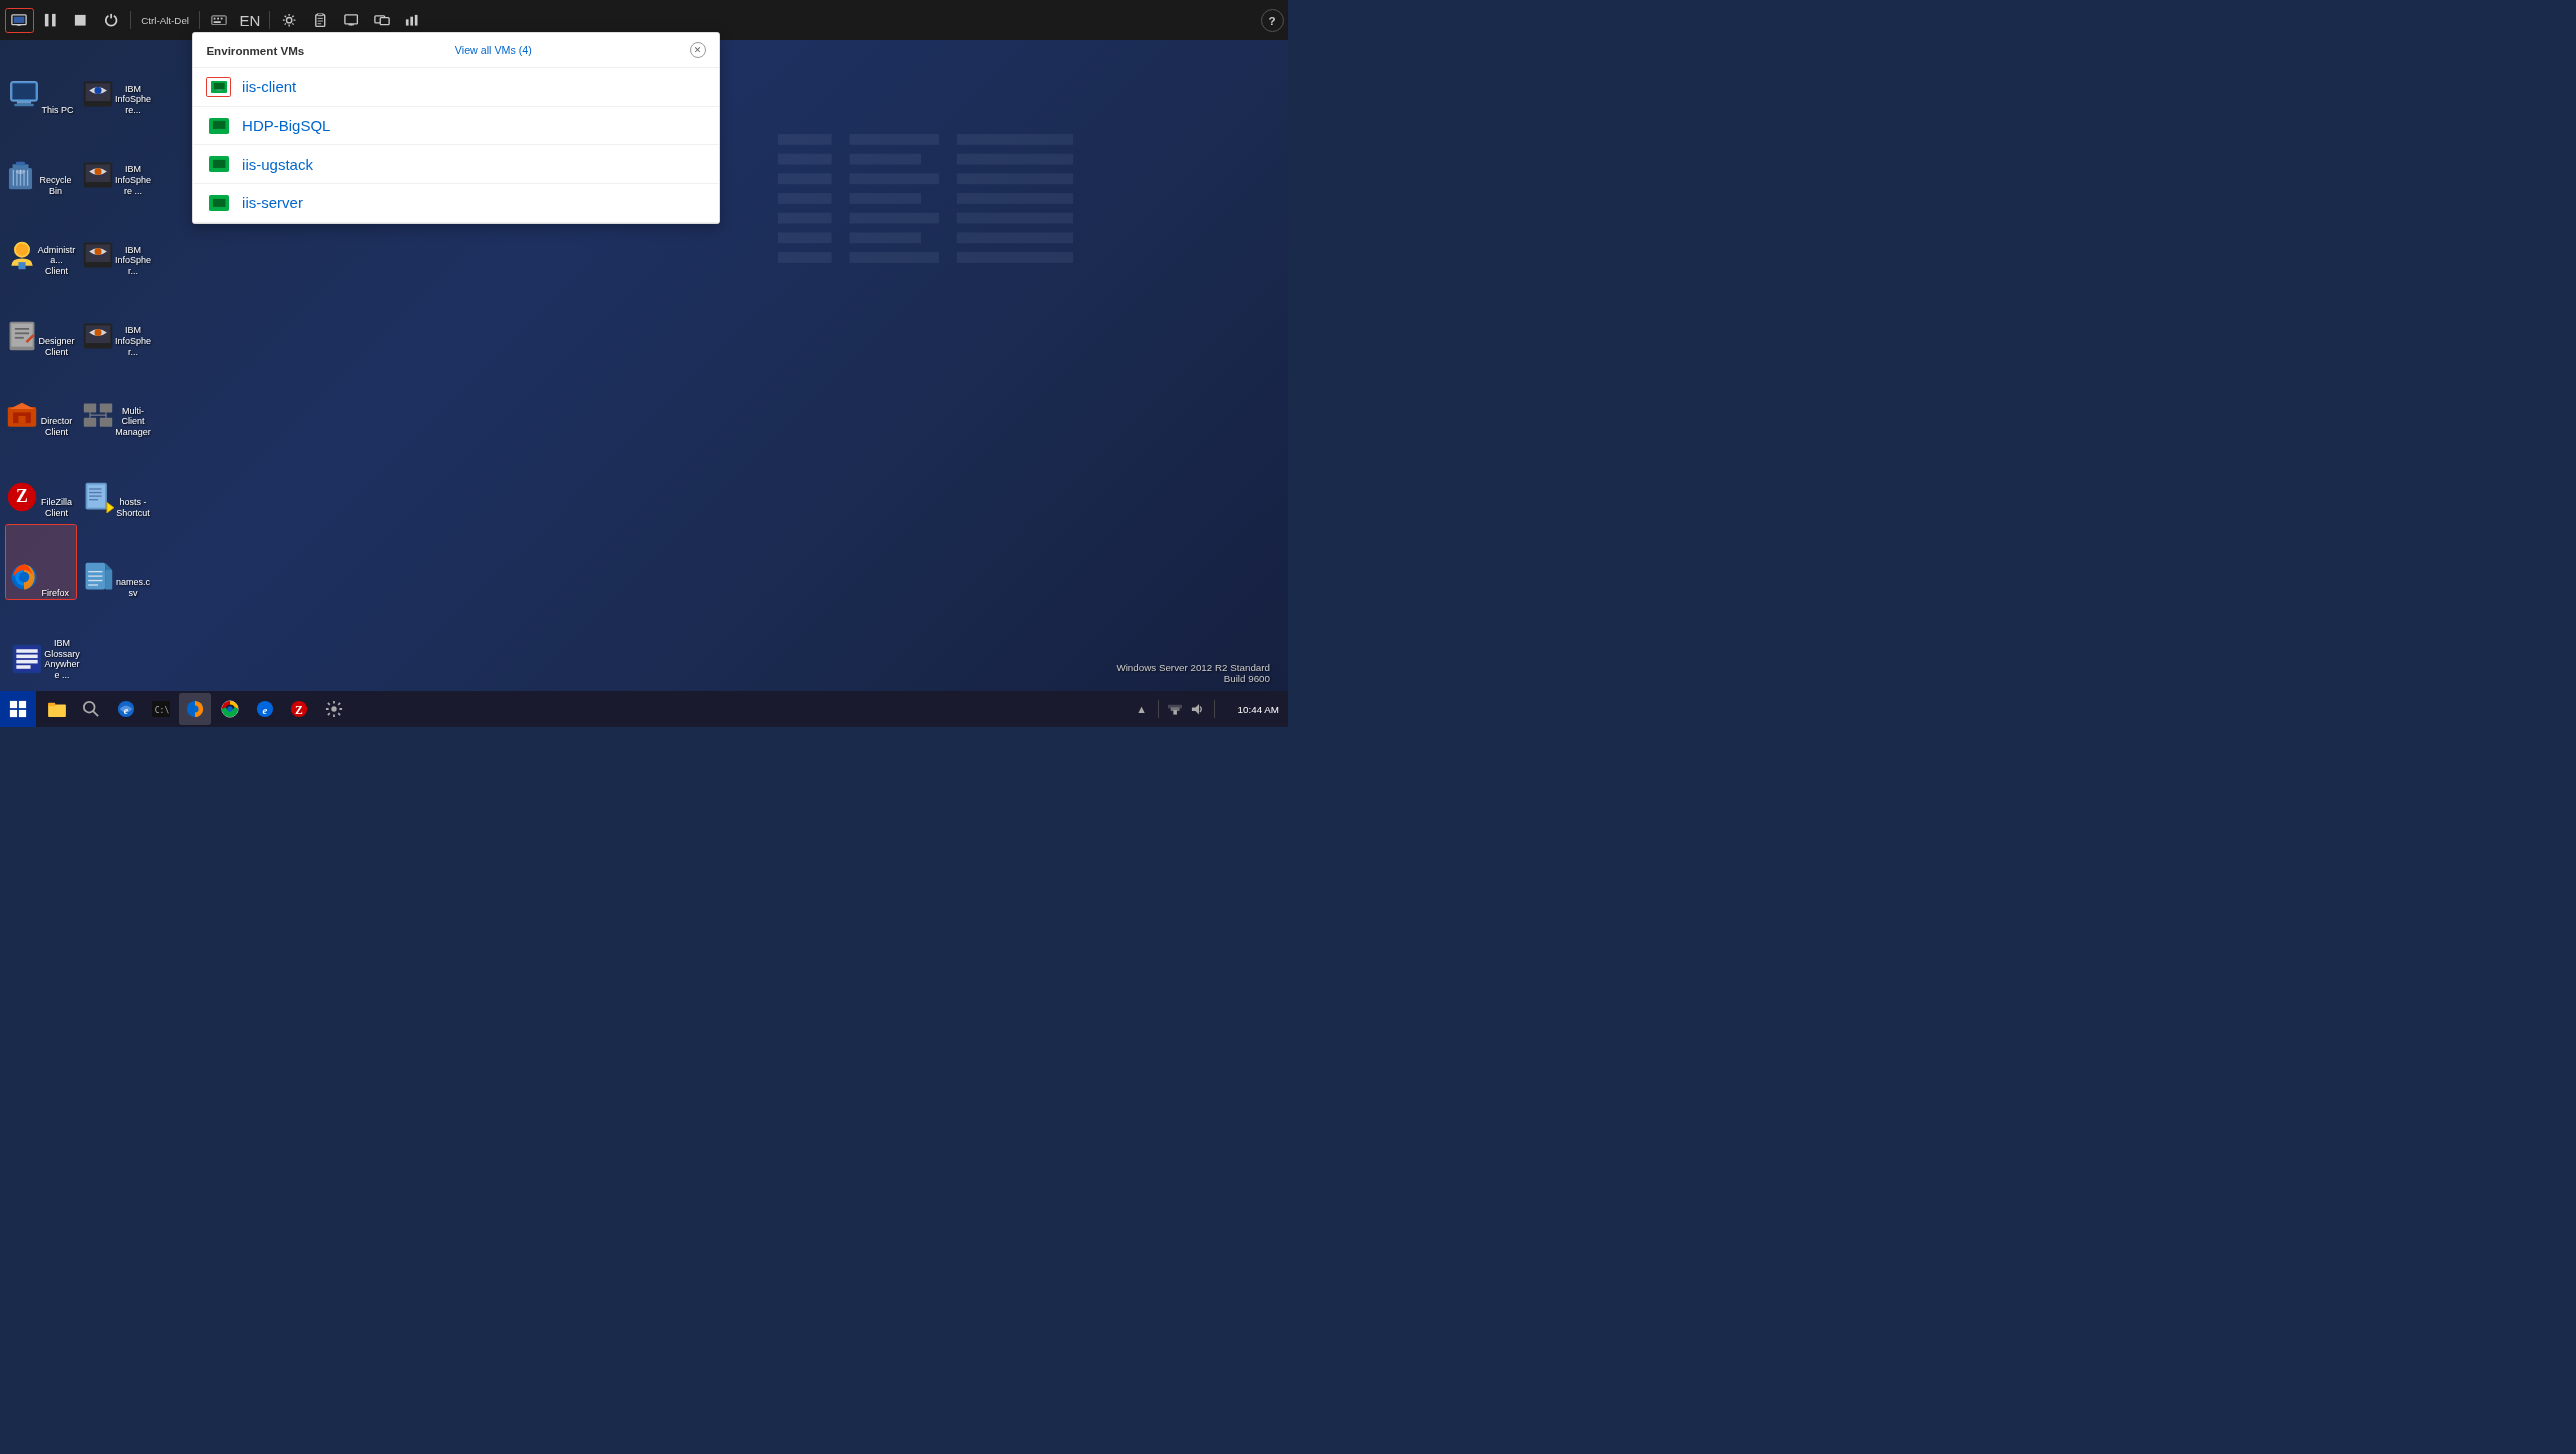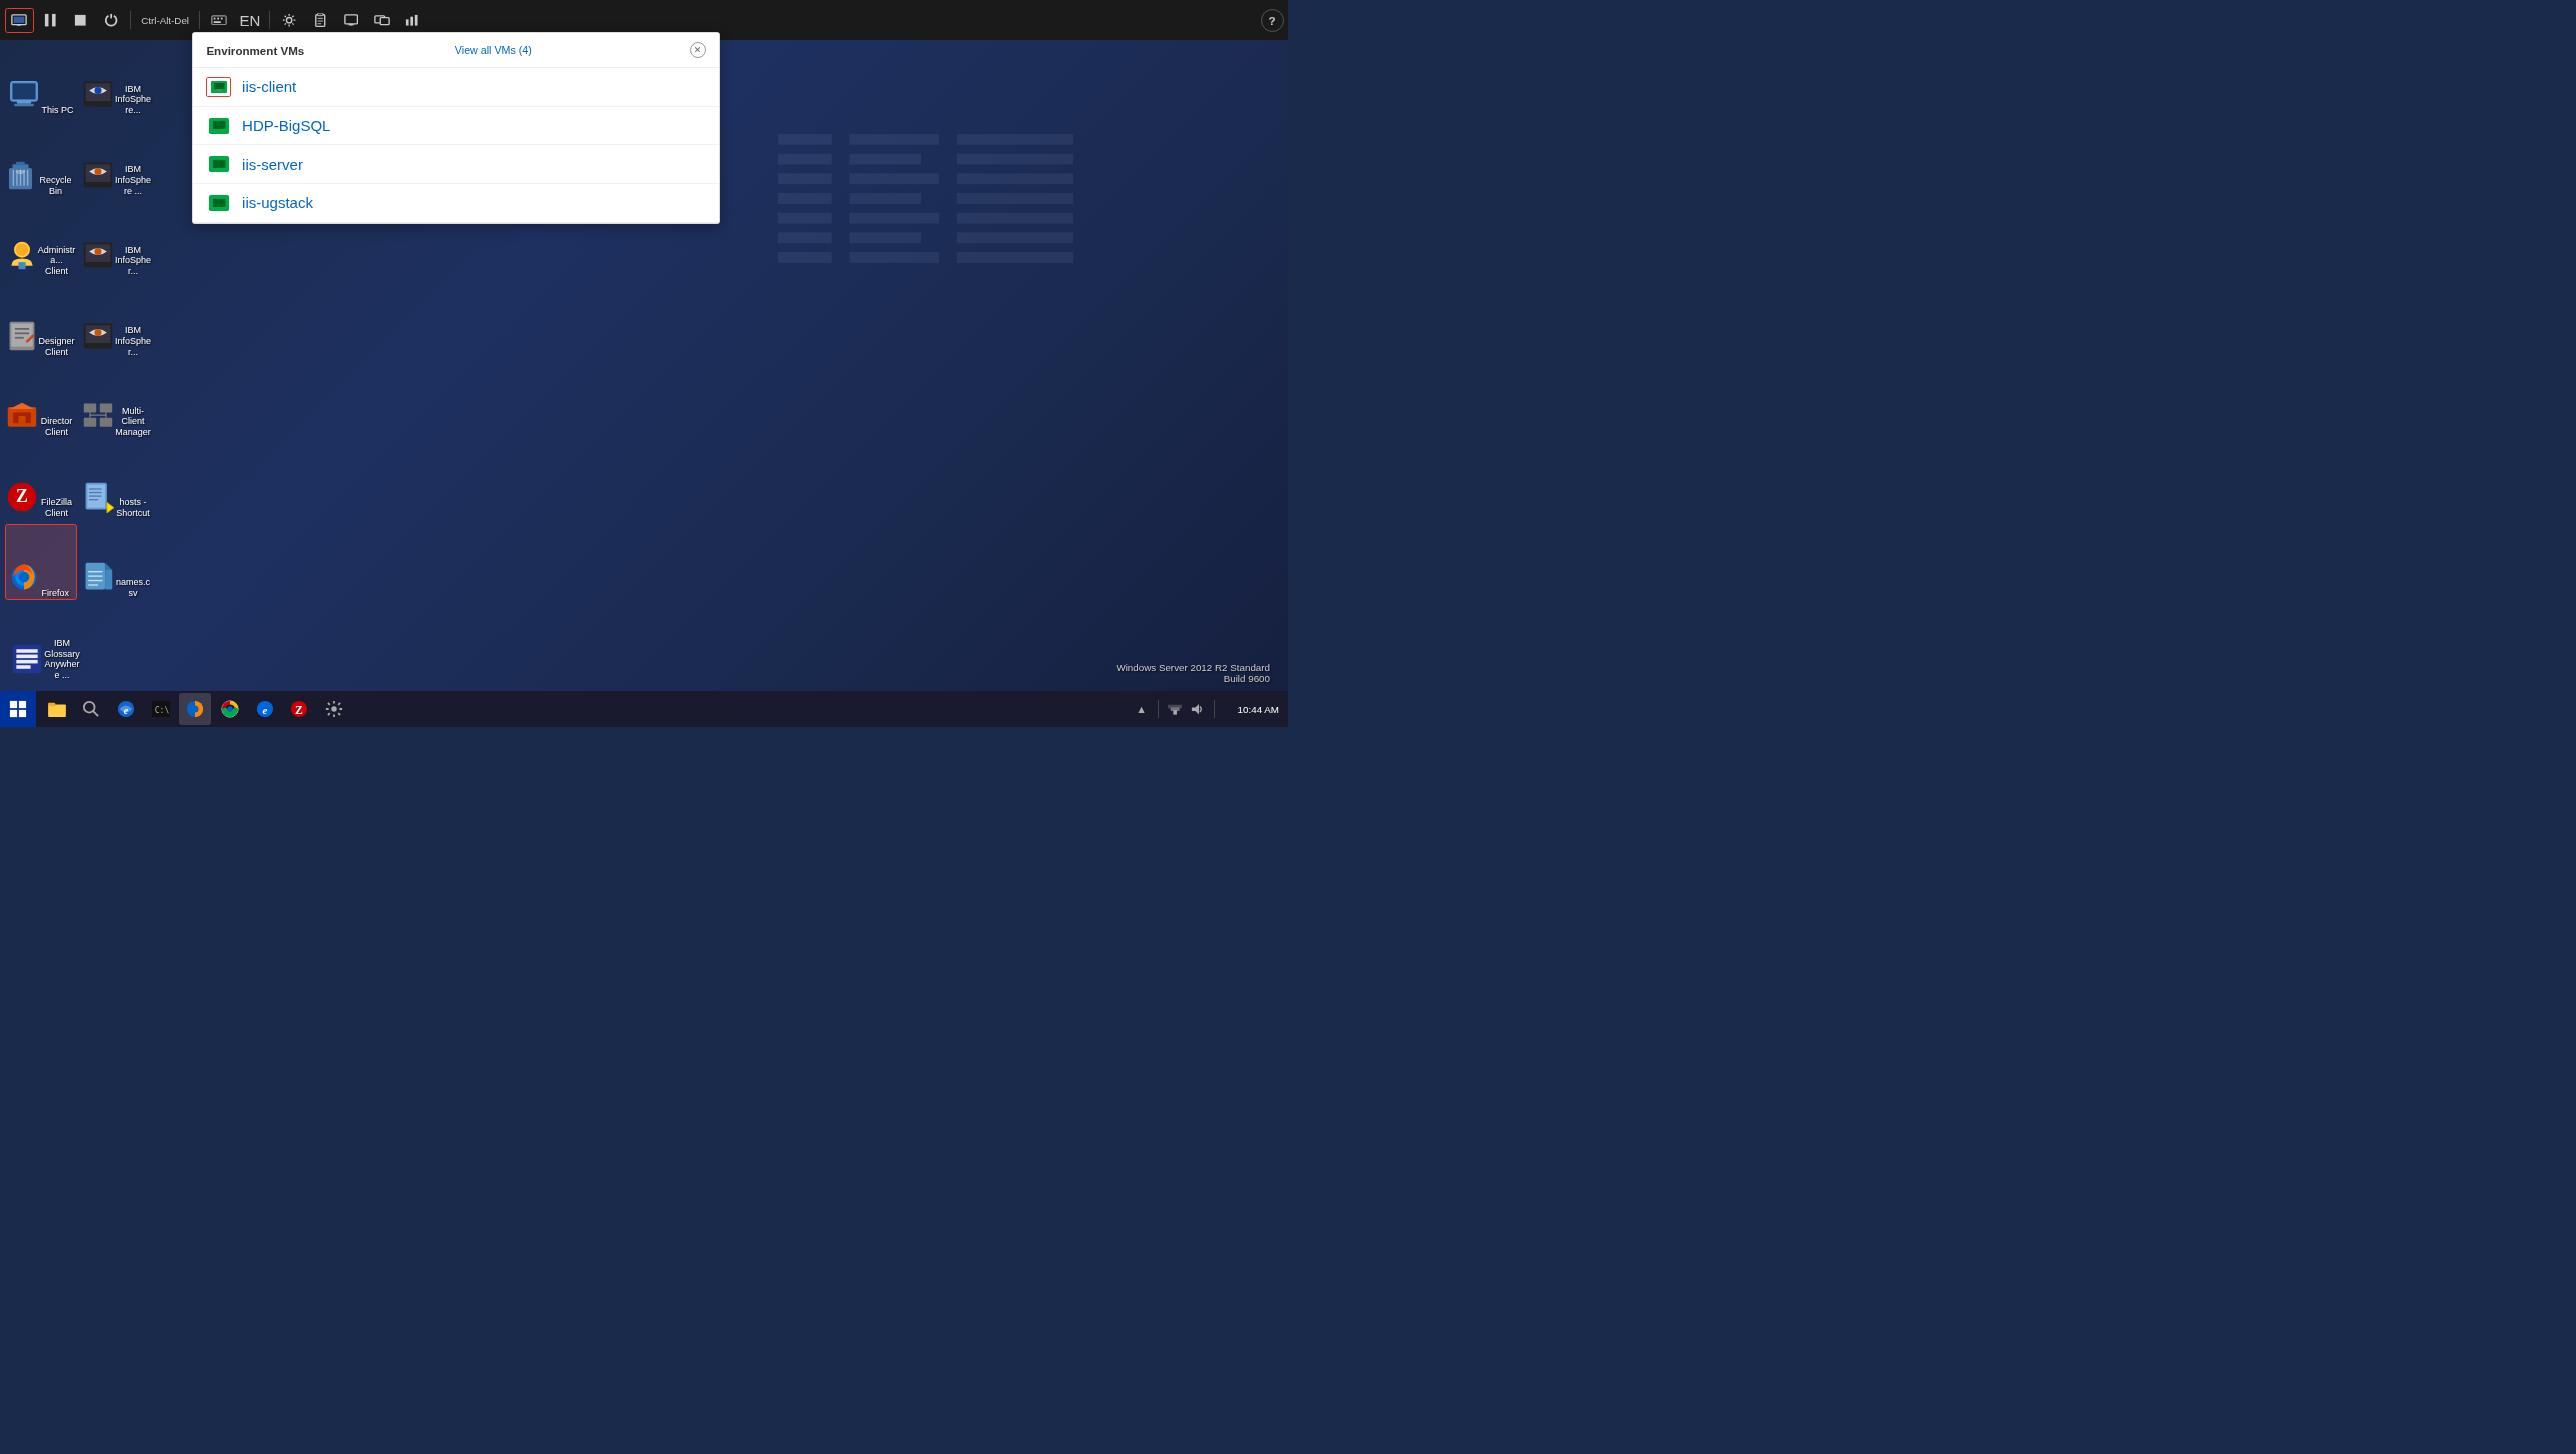--- a/index.html
+++ b/index.html
@@ -459,33 +459,33 @@
 
   <div class="vm-item">
     <div class="vm-icon-green">
       <div class="vm-icon-green-inner">
         <svg width="14.3" height="10.7" viewBox="0 0 16 12">
           <rect x="0" y="0" width="16" height="12" rx="1" fill="#00aa44"></rect>
           <rect x="1" y="1" width="14" height="9" fill="#006622"></rect>
         </svg>
       </div>
     </div>
-    <span class="vm-name">iis-server</span>
+    <span class="vm-name">iis-ugstack</span>
   </div>
 
   <div class="vm-item">
     <div class="vm-icon-green">
       <div class="vm-icon-green-inner">
         <svg width="14.3" height="10.7" viewBox="0 0 16 12">
           <rect x="0" y="0" width="16" height="12" rx="1" fill="#00aa44"></rect>
           <rect x="1" y="1" width="14" height="9" fill="#006622"></rect>
         </svg>
       </div>
     </div>
-    <span class="vm-name">iis-ugstack</span>
+    <span class="vm-name">iis-server</span>
   </div>
 </div>
 
 <div class="desktop-icons">
 
   <div class="icon-row">
     <div class="desktop-icon">
       <div class="icon-img">
         <svg width="32" height="30" viewBox="0 0 36 34">
           <rect x="3" y="3" width="30" height="22" rx="2" fill="#4488cc" stroke="#88bbee" stroke-width="1"></rect>

